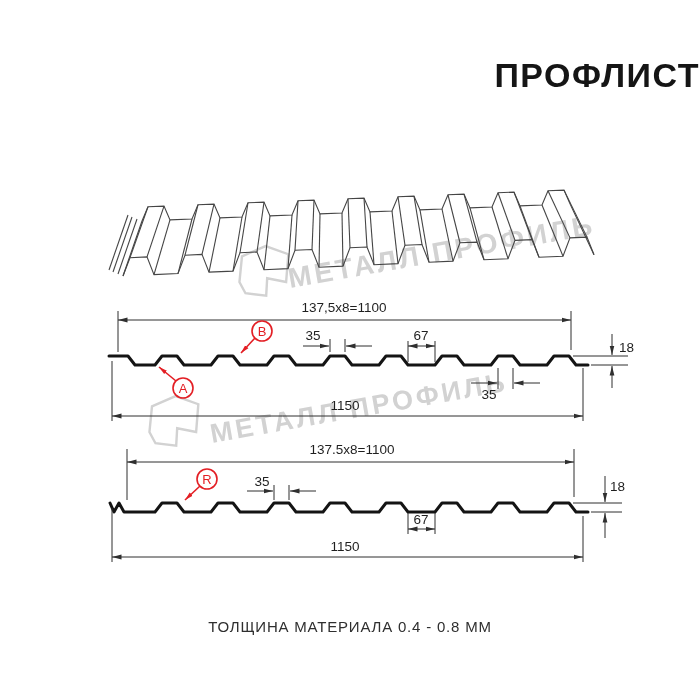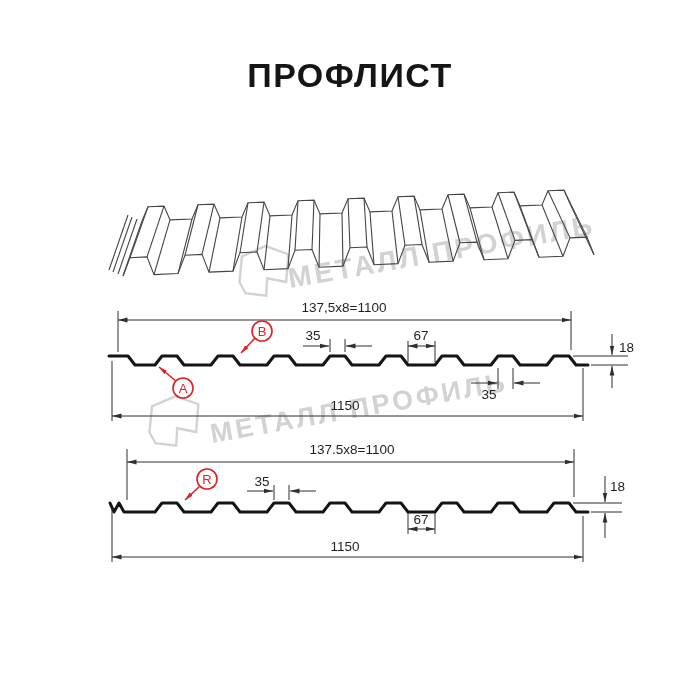--- a/index.html
+++ b/index.html
@@ -1,18 +1,18 @@
 <!DOCTYPE html>
 <html><head>
 <meta charset="utf-8">
 <style>
   html,body{margin:0;padding:0;background:#fff;}
   .page{position:relative;width:700px;height:700px;background:#fff;overflow:hidden;
         font-family:"Liberation Sans",sans-serif;}
-  .title{position:absolute;top:56px;left:0;width:700px;text-align:center;
+  .title{position:absolute;top:56px;left:0;width:700px;text-align:right;
          font-size:34px;font-weight:700;letter-spacing:1.5px;color:#151515;margin:0;}
   .subtitle{position:absolute;top:100px;left:0;width:700px;text-align:center;
          font-size:15px;font-weight:600;letter-spacing:1px;color:#222;}
   .footer{position:absolute;top:618px;left:0;width:700px;text-align:center;
          font-size:15px;font-weight:500;letter-spacing:0.8px;color:#2f2f2f;}
   svg{position:absolute;top:0;left:0;}
   .sheet{stroke:#141414;stroke-width:3;fill:none;stroke-linejoin:round;stroke-linecap:round;}
   .thin{stroke:#2f2f2f;stroke-width:1;fill:none;}
   .dimtxt{font-family:"Liberation Sans",sans-serif;font-size:13.5px;fill:#1f1f1f;}
   .red{stroke:#e31e24;fill:none;stroke-width:1.6;}
@@ -205,13 +205,14 @@
       </g>
 
       <g>
         <line class="red" x1="200" y1="486" x2="185" y2="500" marker-end="url(#mR)"></line>
         <circle class="red" cx="207" cy="479" r="10"></circle>
         <text class="redtxt" x="207" y="483.5" text-anchor="middle">R</text>
       </g>
     </g>
   </svg>
 
+  <div class="footer">ТОЛЩИНА МАТЕРИАЛА 0.4 - 0.8 ММ</div>
 </div>
 
 </body></html>

